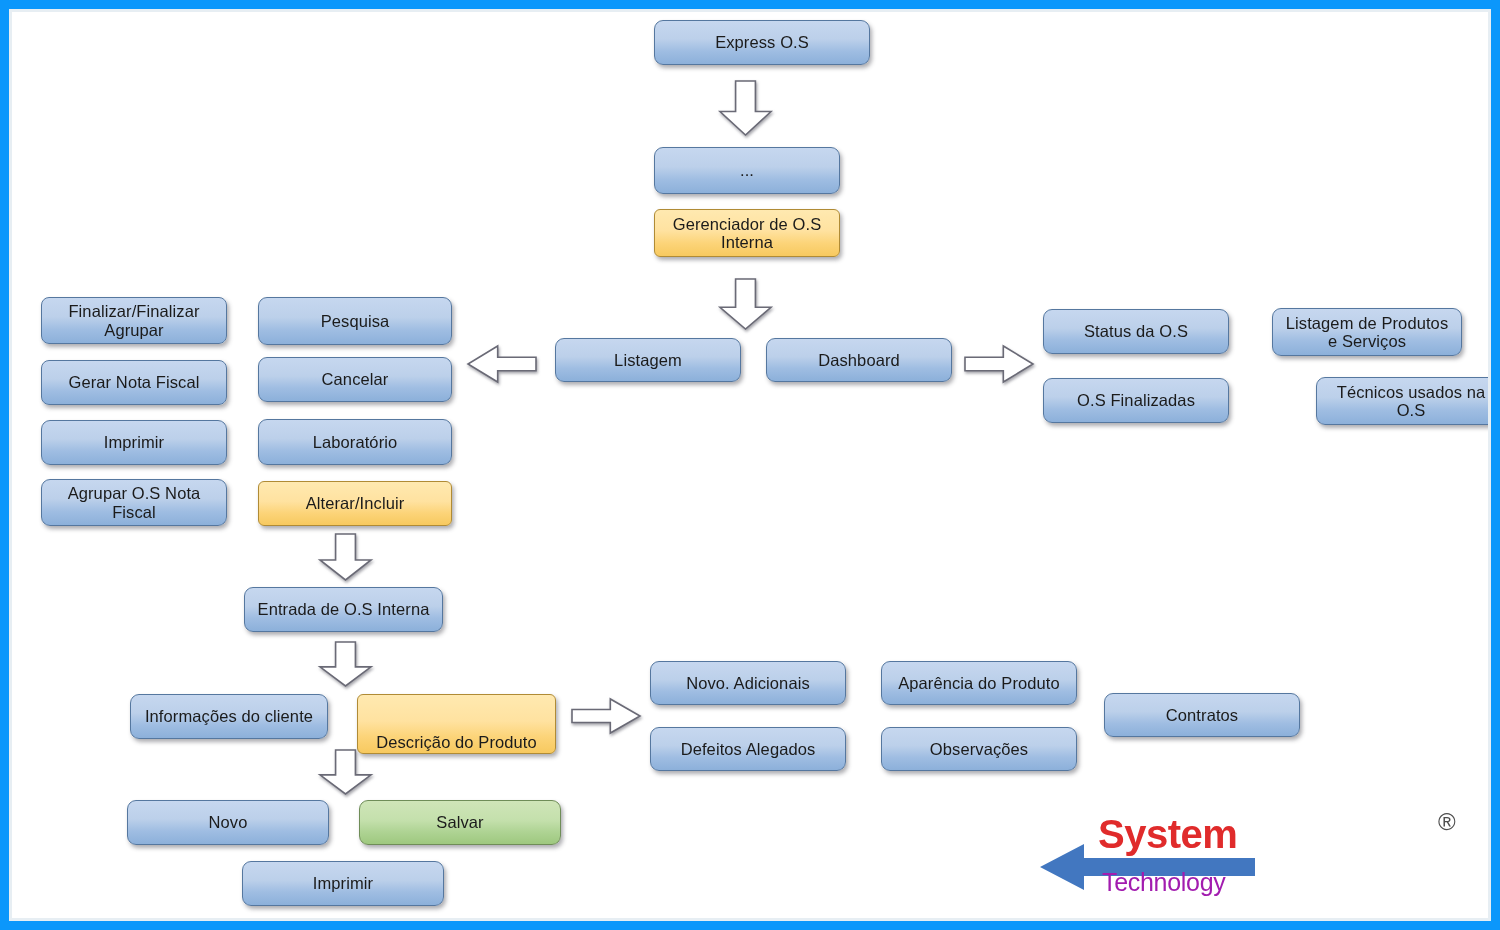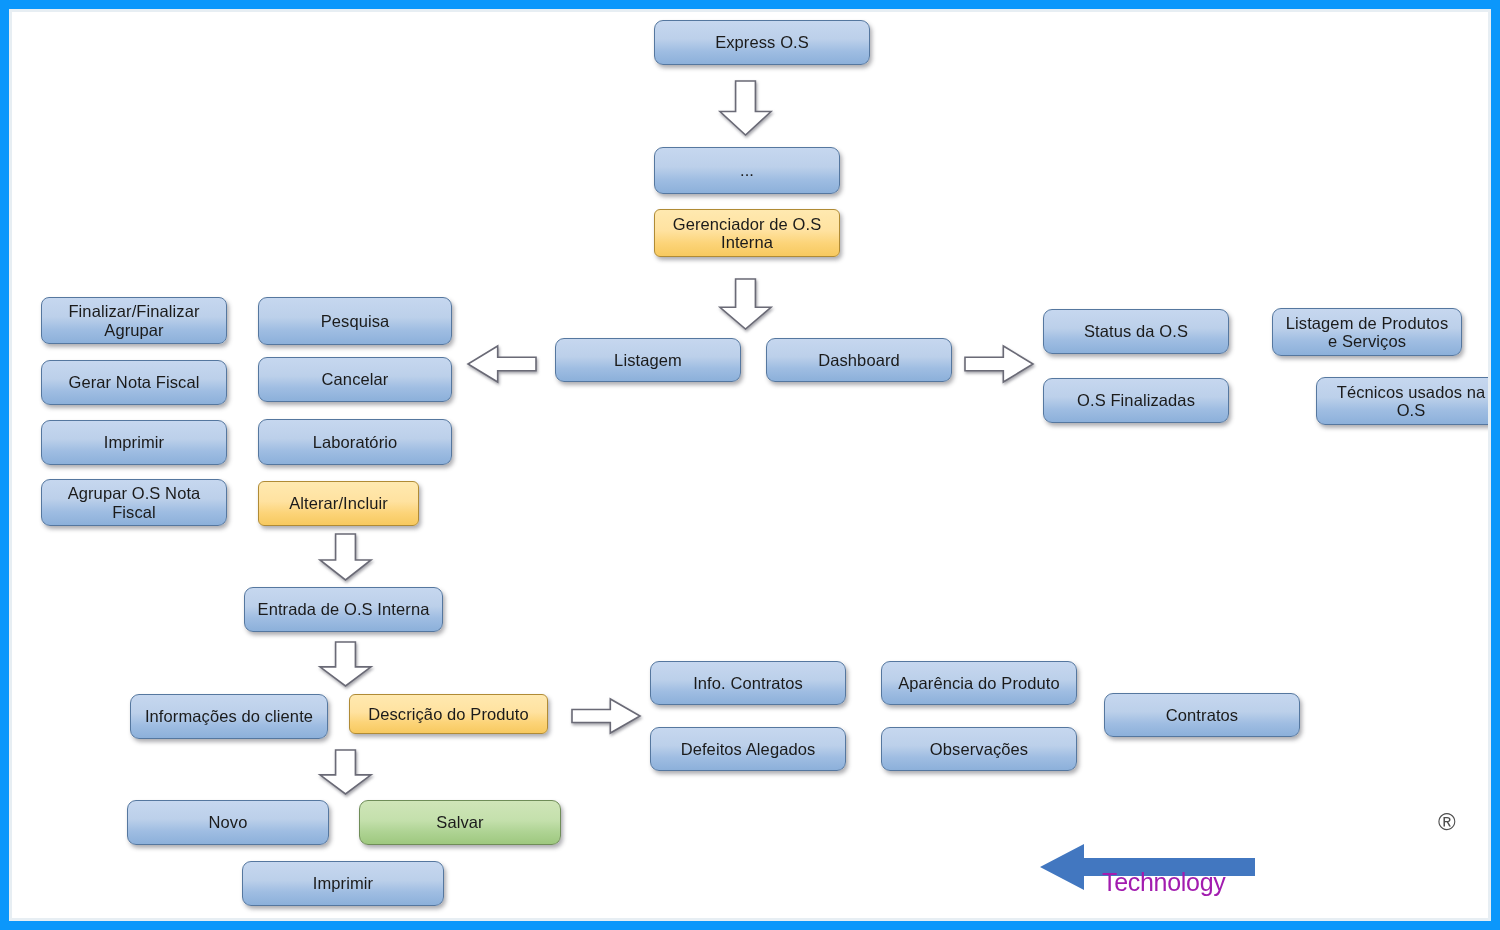--- a/index.html
+++ b/index.html
@@ -157,64 +157,64 @@
       </div>
       <div class="node blue" style="left: 555px; top: 338px; width: 186px; height: 44px;">
         <span>Listagem</span>
       </div>
       <div class="node blue" style="left: 766px; top: 338px; width: 186px; height: 44px;">
         <span>Dashboard</span>
       </div>
       <div class="node blue" style="left: 41px; top: 297px; width: 186px; height: 47px; border-radius: 8px;">
         <span>Finalizar/Finalizar Agrupar</span>
       </div>
-      <div class="node blue" style="left: 41px; top: 360px; width: 186px; height: 45px;">
+      <div class="node blue" style="left: 41px; top: 360px; width: 186px; height: 45px; border-radius: 8px;">
         <span>Gerar Nota Fiscal</span>
       </div>
       <div class="node blue" style="left: 41px; top: 420px; width: 186px; height: 45px;">
         <span>Imprimir</span>
       </div>
       <div class="node blue" style="left: 41px; top: 479px; width: 186px; height: 47px;">
         <span>Agrupar O.S Nota Fiscal</span>
       </div>
       <div class="node blue" style="left: 258px; top: 297px; width: 194px; height: 48px;">
         <span>Pesquisa</span>
       </div>
       <div class="node blue" style="left: 258px; top: 357px; width: 194px; height: 45px;">
         <span>Cancelar</span>
       </div>
       <div class="node blue" style="left: 258px; top: 419px; width: 194px; height: 46px;">
         <span>Laboratório</span>
       </div>
-      <div class="node yellow" style="left: 258px; top: 481px; width: 161px; height: 45px;">
+      <div class="node yellow" style="left: 258px; top: 481px; width: 194px; height: 45px;">
         <span>Alterar/Incluir</span>
       </div>
       <div class="node blue" style="left: 1043px; top: 309px; width: 186px; height: 45px;">
         <span>Status da O.S</span>
       </div>
       <div class="node blue" style="left: 1043px; top: 378px; width: 186px; height: 45px;">
         <span>O.S Finalizadas</span>
       </div>
       <div class="node blue" style="left: 1272px; top: 308px; width: 190px; height: 48px;">
         <span>Listagem de Produtos e Serviços</span>
       </div>
       <div class="node blue" style="left: 1272px; top: 377px; width: 190px; height: 48px; margin-left: 44px;">
         <span>Técnicos usados na O.S</span>
       </div>
       <div class="node blue" style="left: 244px; top: 587px; width: 199px; height: 45px;">
         <span>Entrada de O.S Interna</span>
       </div>
       <div class="node blue" style="left: 130px; top: 694px; width: 198px; height: 45px;">
         <span>Informações do cliente</span>
       </div>
-      <div class="node yellow" style="left: 349px; top: 694px; width: 199px; height: 40px;">
+      <div class="node yellow" style="left: 357px; top: 694px; width: 199px; height: 60px; align-items: flex-end;">
         <span>Descrição do Produto</span>
       </div>
       <div class="node blue" style="left: 650px; top: 661px; width: 196px; height: 44px;">
-        <span>Info. Contratos</span>
+        <span>Novo. Adicionais</span>
       </div>
       <div class="node blue" style="left: 650px; top: 727px; width: 196px; height: 44px;">
         <span>Defeitos Alegados</span>
       </div>
       <div class="node blue" style="left: 881px; top: 661px; width: 196px; height: 44px;">
         <span>Aparência do Produto</span>
       </div>
       <div class="node blue" style="left: 881px; top: 727px; width: 196px; height: 44px;">
         <span>Observações</span>
       </div>
@@ -273,17 +273,18 @@
         </svg>
       </div>
     </div>
 
   <div id="logo">
     <div class="logo-arrow">
       <svg viewBox="0 0 215 46" width="215" height="46">
         <polygon points="0,23 44,0 44,14 215,14 215,32 44,32 44,46" fill="#4277c0"></polygon>
       </svg>
     </div>
+    <div class="logo-system">System</div>
     <div class="logo-tech">Technology</div>
     <div class="logo-reg">®</div>
   </div>
 
 </div>
 
 </body></html>

